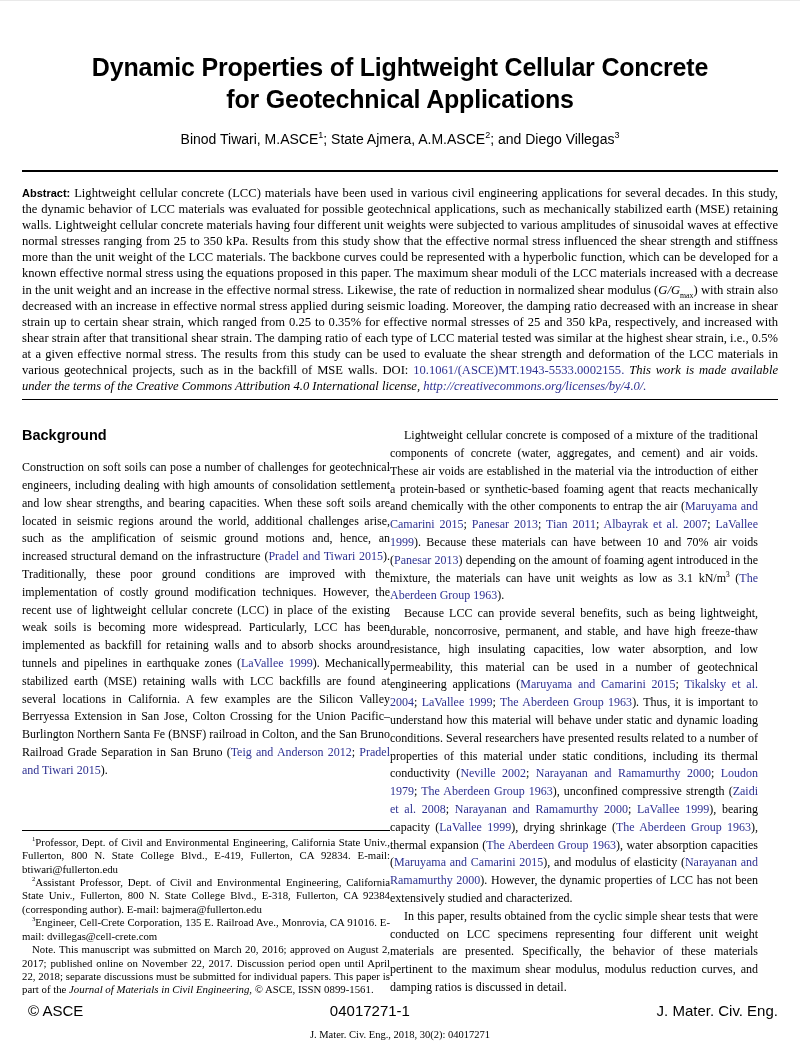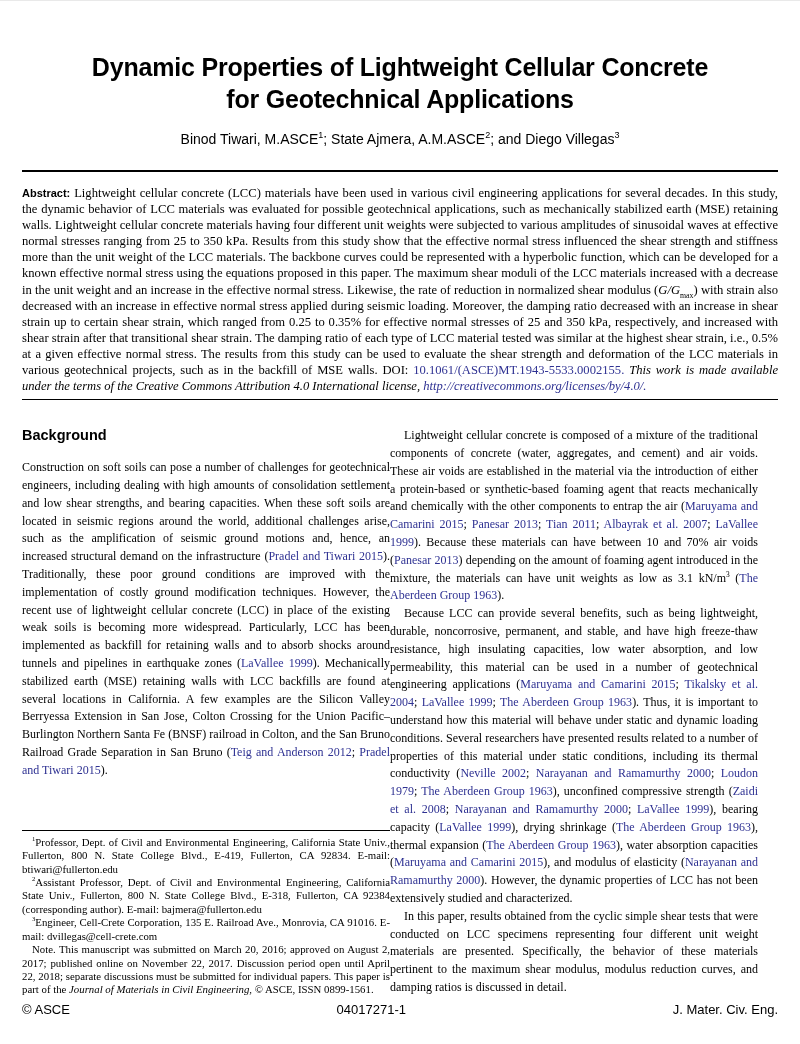--- a/index.html
+++ b/index.html
@@ -80,24 +80,24 @@
   .fn{
     margin:0;
     font-size:10.8px;
     line-height:13.4px;
     text-align:justify;
     text-indent:10px;
   }
   
   .footer-row{
     position:absolute;
-    left:22px;right:22px;top:1001px;
+    left:28px;right:22px;top:1001px;
     display:flex;justify-content:space-between;align-items:baseline;
     font-family:"Liberation Sans", sans-serif;
-    font-size:13px;
+    font-size:15px;
   }
   .citation-line{
     position:absolute;
     left:0;right:0;top:1028px;
     text-align:center;
     font-size:10.5px;
   }
 </style>
 </head>
 <body>
@@ -142,13 +142,14 @@
 
     </div>
   </div>
 
   <div class="footer-row">
     <span>© ASCE</span>
     <span>04017271-1</span>
     <span>J. Mater. Civ. Eng.</span>
   </div>
 
+  <div class="citation-line">J. Mater. Civ. Eng., 2018, 30(2): 04017271</div>
 </div>
 
 </body></html>

